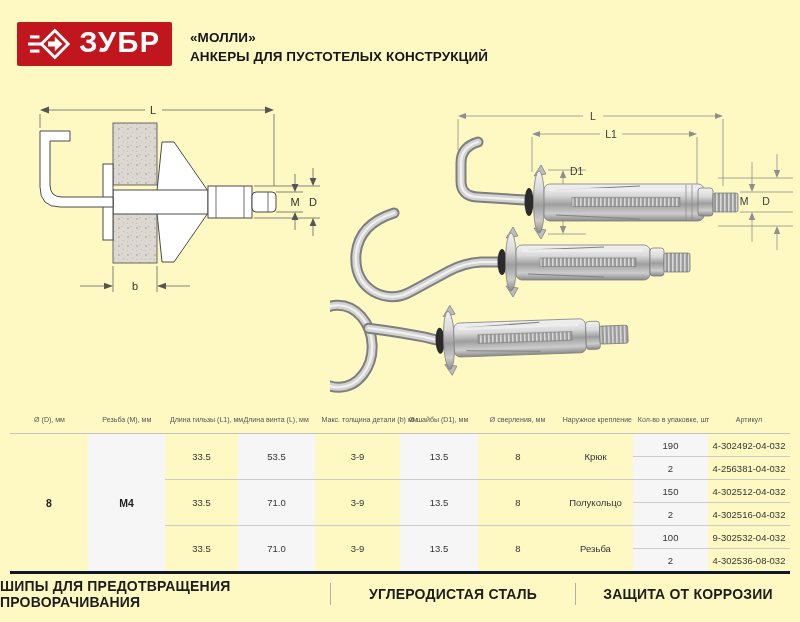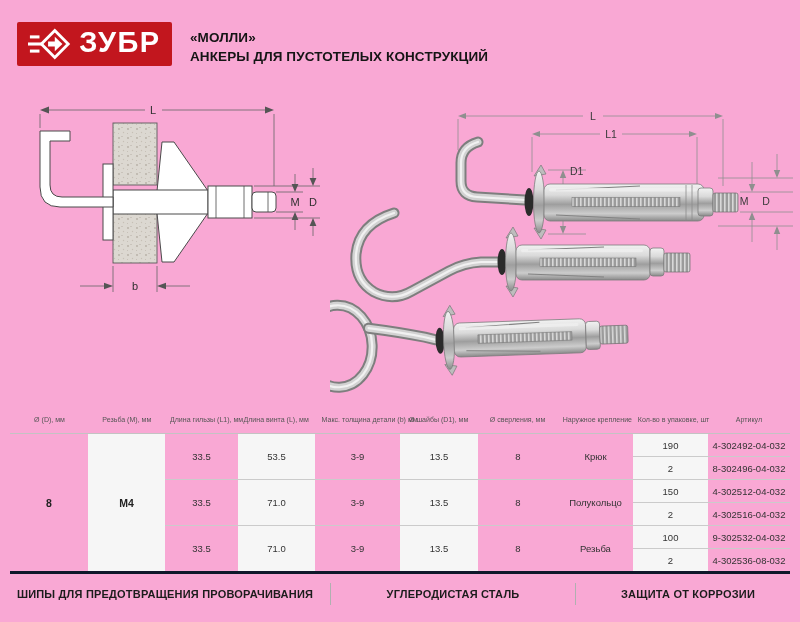--- a/index.html
+++ b/index.html
@@ -1,16 +1,16 @@
 <!DOCTYPE html>
 <html><head>
 <meta charset="utf-8">
 <style>
   html,body{margin:0;padding:0;background:#fff;}
-  .page{position:relative;width:800px;height:622px;background:#f9a8d4;overflow:hidden;
+  .page{position:relative;width:800px;height:622px;background:#fef9c3;overflow:hidden;
         font-family:"Liberation Sans",sans-serif;}
 
   
   .logo{position:absolute;left:17px;top:22px;width:155px;height:44px;background:#c2161e;
         display:flex;align-items:center;justify-content:center;gap:7px;border-radius:2px;}
   .logo-text{color:#fff;font-weight:bold;font-size:29px;line-height:1;letter-spacing:1.5px;
              padding-bottom:3px;}
   .title{position:absolute;left:190px;top:29px;font-size:13.5px;font-weight:bold;color:#151515;
          line-height:1.4;letter-spacing:0.1px;}
 
@@ -29,21 +29,21 @@
   .spec td{font-size:9.5px;color:#333;text-align:center;height:22px;padding:0 1px;
            vertical-align:middle;}
   .spec td.b{font-weight:bold;font-size:10.5px;color:#222;}
   .shade{background:#f6f6f6;}
   .gt{border-top:1px solid #cbcbcb;}
   .pt{border-top:1px solid #cbcbcb;}
 
   
   .footer{position:absolute;left:0;top:576px;width:800px;height:36px;display:flex;align-items:stretch;}
   .footer-item{display:flex;align-items:center;justify-content:center;font-weight:bold;
-               font-size:11px;color:#1c1c1c;letter-spacing:0.2px;}
+               font-size:14px;color:#1c1c1c;letter-spacing:0.2px;}
   .f1{width:330px;} .f2{width:244px;} .f3{flex:1;}
   .vsep{width:1px;height:22px;background:#b0b0b0;align-self:center;}
 </style>
 </head>
 <body>
 
 <div class="page">
 
   <div class="logo">
     <svg width="44" height="36" viewBox="0 0 46 36">
@@ -252,21 +252,21 @@
         <td rowspan="2" class="shade">53.5</td>
         <td rowspan="2">3-9</td>
         <td rowspan="2" class="shade">13.5</td>
         <td rowspan="2">8</td>
         <td rowspan="2">Крюк</td>
         <td class="shade">190</td>
         <td>4-302492-04-032</td>
       </tr>
       <tr>
         <td class="shade pt">2</td>
-        <td class="pt">8-302496-04-032</td>
+        <td class="pt">4-256381-04-032</td>
       </tr>
       <tr>
         <td rowspan="2" class="gt">33.5</td>
         <td rowspan="2" class="gt shade">71.0</td>
         <td rowspan="2" class="gt">3-9</td>
         <td rowspan="2" class="gt shade">13.5</td>
         <td rowspan="2" class="gt">8</td>
         <td rowspan="2" class="gt">Полукольцо</td>
         <td class="gt shade">150</td>
         <td class="gt">4-302512-04-032</td>

